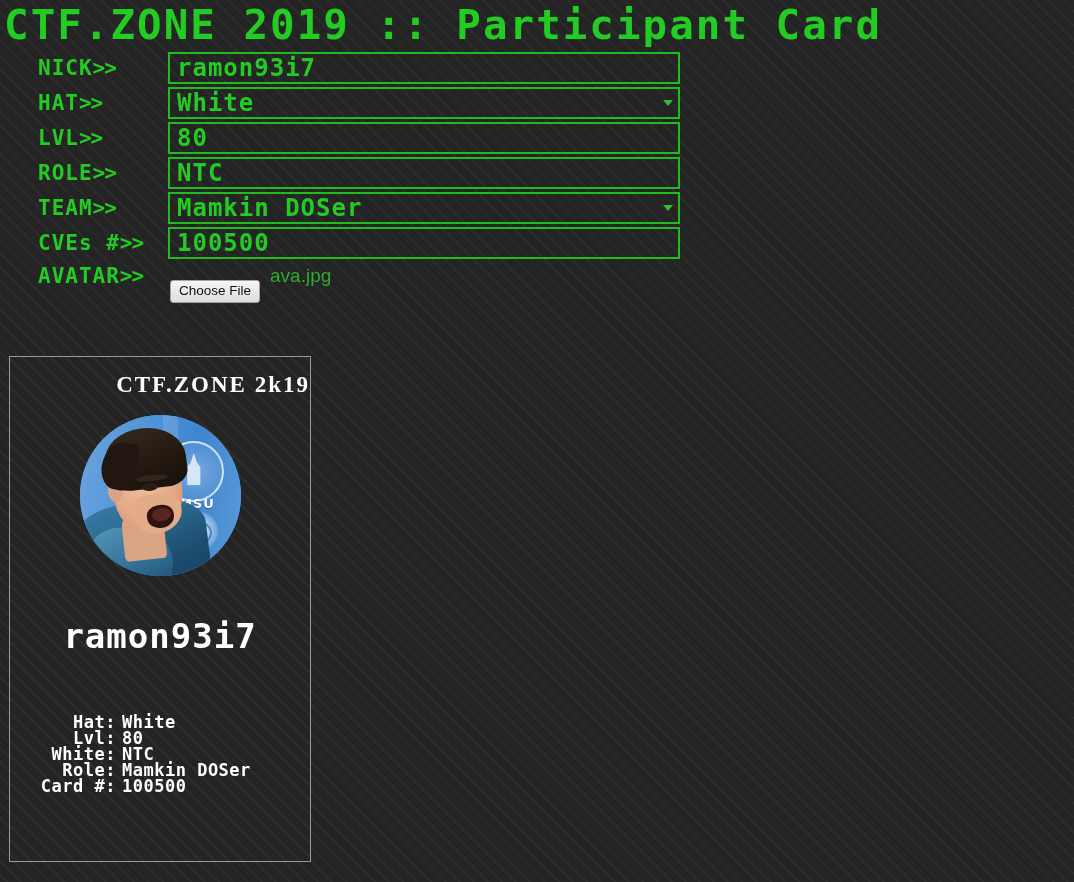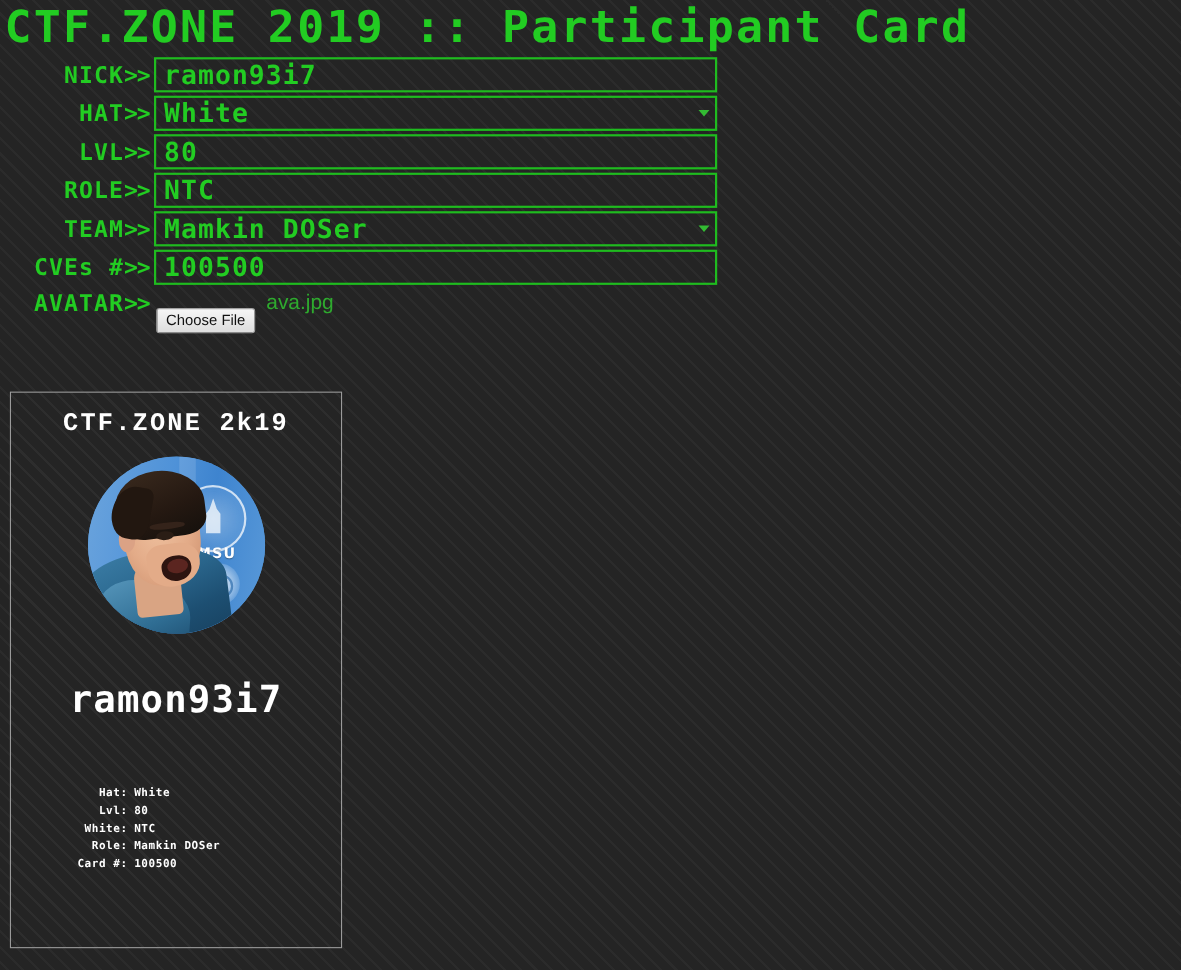--- a/index.html
+++ b/index.html
@@ -54,30 +54,31 @@
     align-items: center;
     height: 32px;
     margin-bottom: 3px;
   }
 
   .field-label {
     width: 140px;
     flex: 0 0 140px;
     display: flex;
     align-items: center;
-    justify-content: flex-end;
+    justify-content: flex-start;
     padding-left: 10px;
     padding-right: 4px;
     font-family: "DejaVu Sans Mono", "Liberation Mono", monospace;
     font-size: 21px;
     font-weight: bold;
     color: #22cc22;
     letter-spacing: 1px;
     white-space: nowrap;
     user-select: none;
+    margin-left: 28px;
   }
 
   .field-label .lbl-text { }
   .field-label .lbl-arrows { letter-spacing: -1px; }
 
   .field-input,
   .field-select {
     width: 512px;
     height: 32px;
     background: transparent;
@@ -193,22 +194,22 @@
       #242424 4px,
       #2d2d2d 4px,
       #2d2d2d 6px,
       #242424 6px,
       #242424 10px
     );
     overflow: hidden;
   }
 
   .card-header {
-    text-align: center;
-    font-family: Liberation Mono, monospace;
+    text-align: right;
+    font-family: Liberation Serif, serif;
     font-size: 23px;
     font-weight: bold;
     color: #fefefe;
     letter-spacing: 2px;
     margin-top: 15px;
     white-space: nowrap;
   }
 
   .card-avatar-wrap {
     display: flex;
@@ -417,21 +418,21 @@
     color: #ffffff;
     letter-spacing: 1px;
     margin-top: 40px;
     white-space: nowrap;
   }
 
   .card-stats {
     margin-top: 58px;
     padding-left: 6px;
     font-family: "DejaVu Sans Mono", "Liberation Mono", monospace;
-    font-size: 10px;
+    font-size: 17px;
     font-weight: bold;
     color: #ffffff;
     letter-spacing: 0.5px;
     line-height: 16px;
   }
 
   .stat-row {
     display: flex;
     white-space: nowrap;
   }

